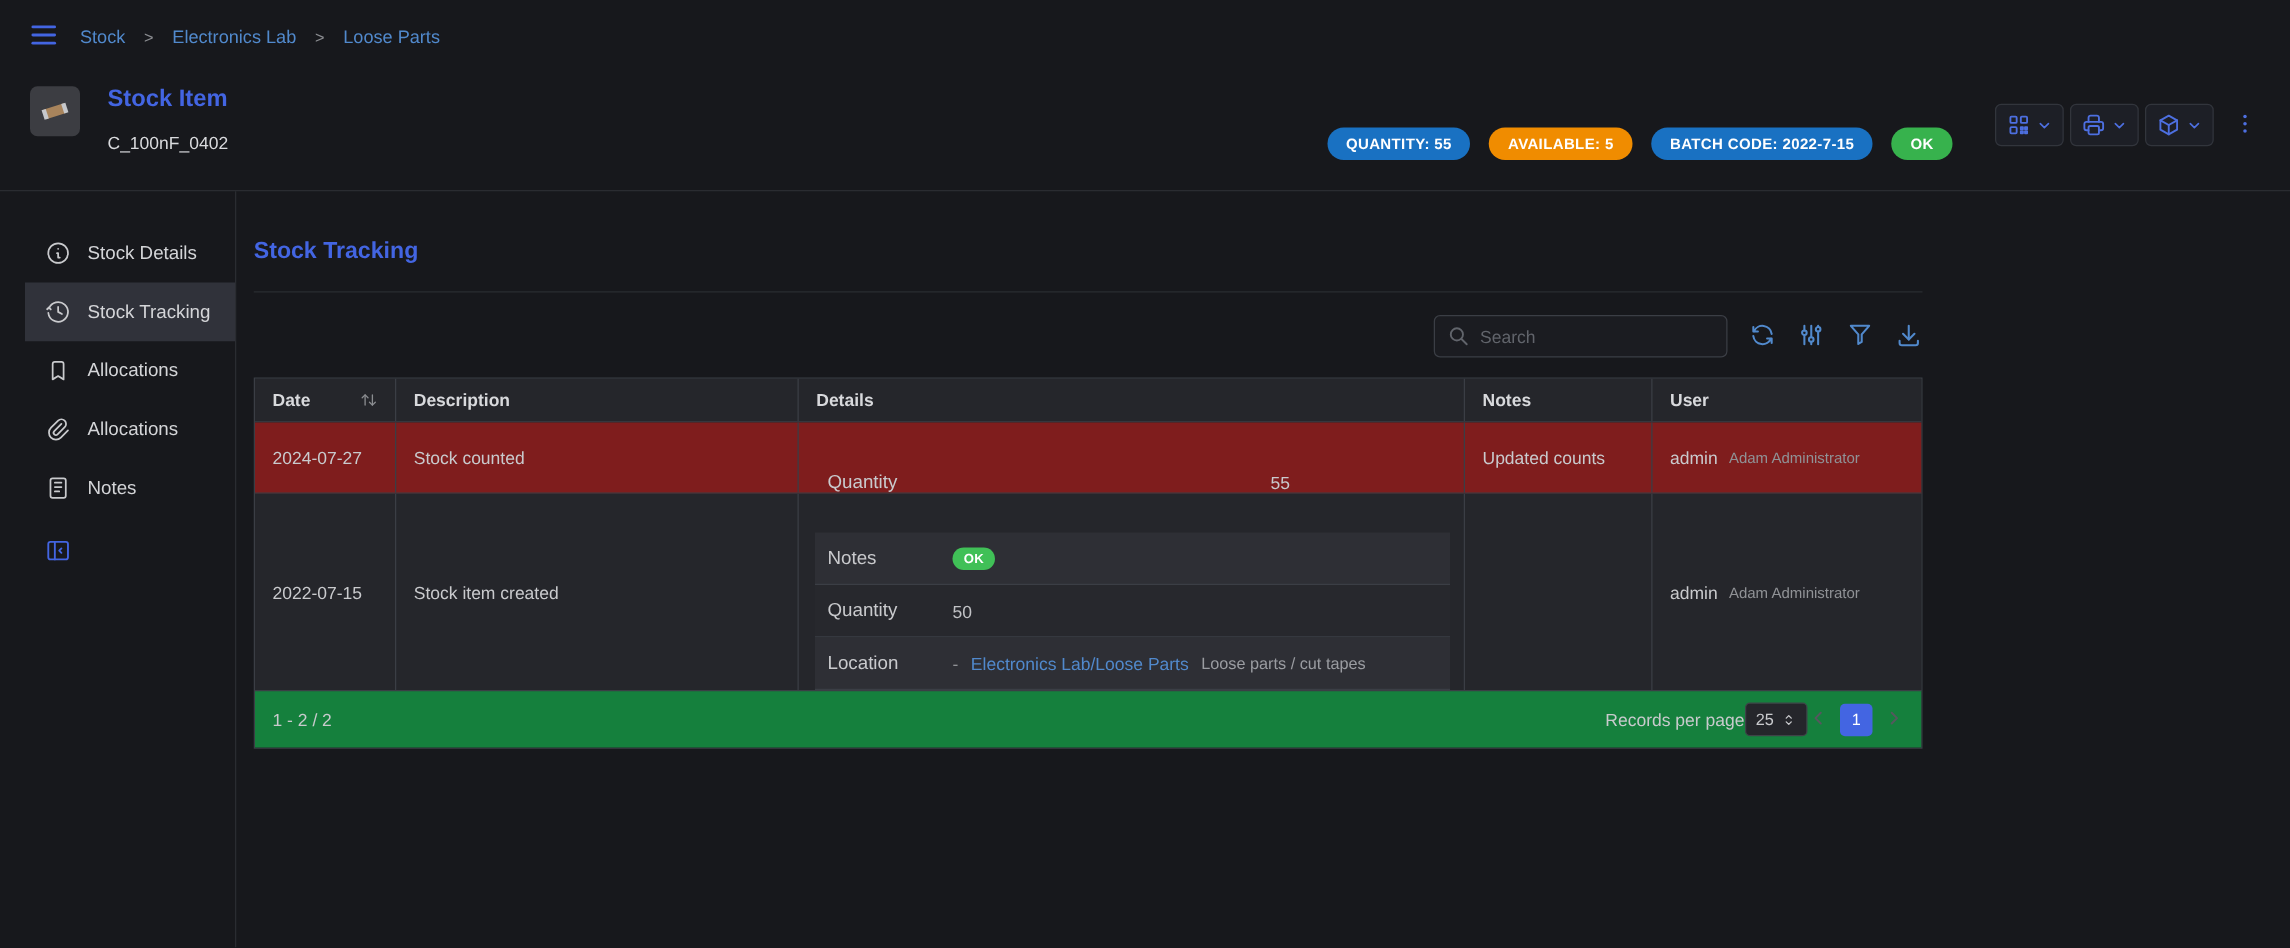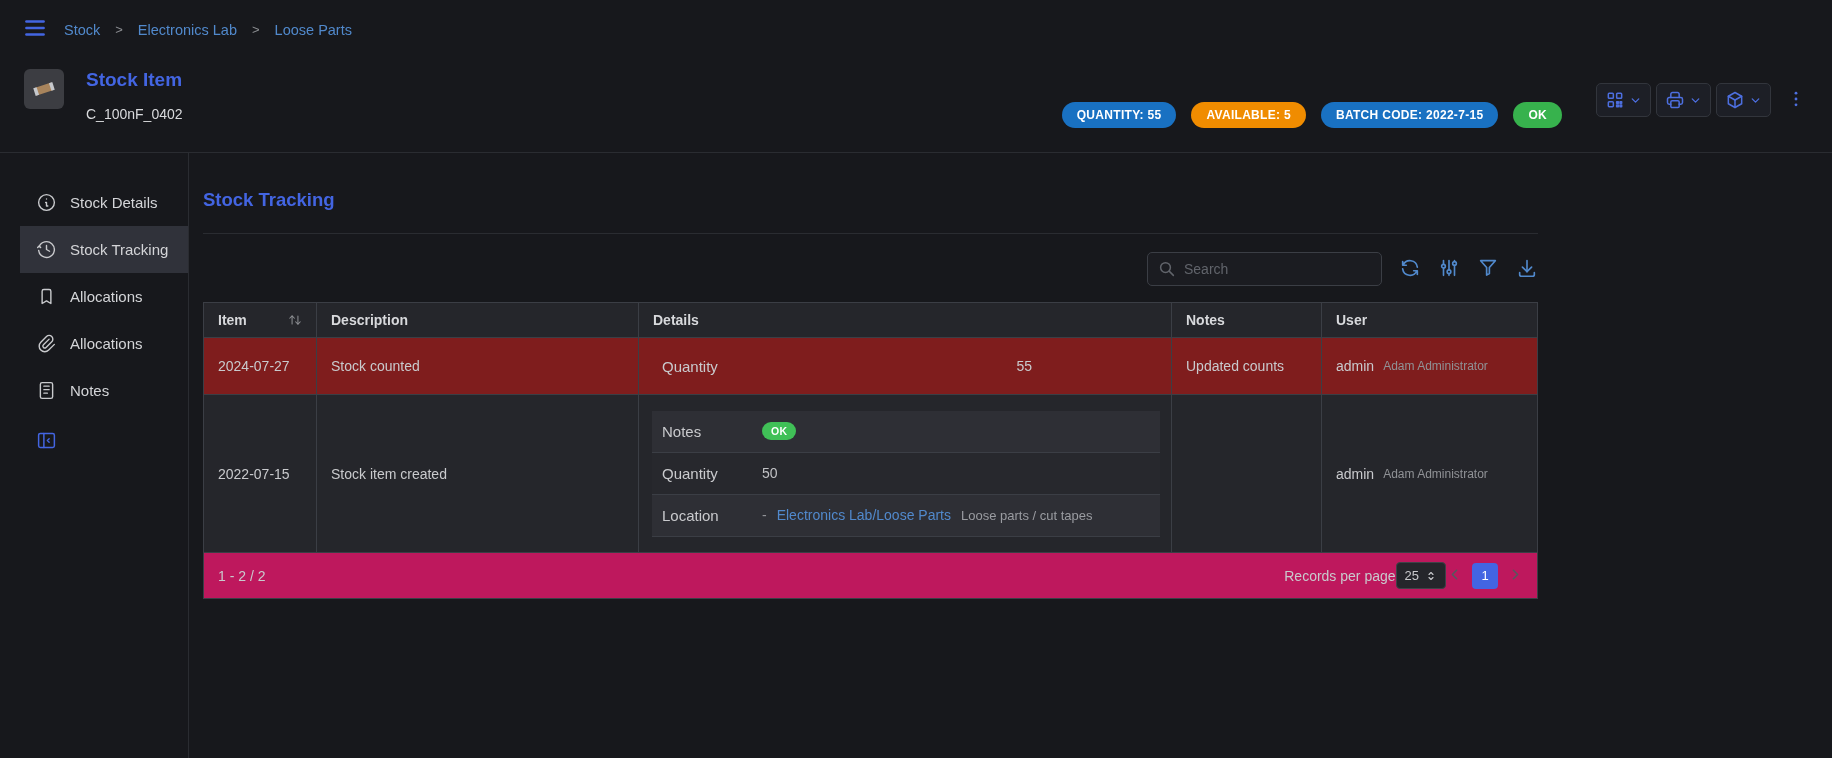--- a/index.html
+++ b/index.html
@@ -78,21 +78,21 @@
   .c-desc   { width:322px; flex:0 0 322px; }
   .c-details{ width:533px; flex:0 0 533px; }
   .c-notes  { width:150px; flex:0 0 150px; }
   .c-user   { width:217px; flex:0 0 217px; }
   .t-head { background:#25262b; height:35px; font-weight:bold; font-size:14px; color:#d8d9dc;
             border-bottom:1px solid #3b3e45; }
   .t-head .t-cell { cursor:pointer; }
   .sort-icon { margin-left:auto; color:#8b8d91; }
   .row-1 { background:#7f1d1d; height:57px; border-bottom:1px solid #3b3e45; font-size:14px; }
   .row-2 { background:#25262b; height:157px; font-size:14px; }
-  .row-1 .c-details, .row-2 .c-details { padding:0; }
+  .row-1 .c-details, .row-2 .c-details { padding:0;align-items:flex-end; }
 
   .detail-line { display:flex; align-items:center; margin-left:23px; width:100%; }
   .detail-label { width:110px; font-size:15px; color:#c9cacd; }
   .detail-num { width:260px; text-align:right; color:#c9cacd; }
 
   .sub-table { width:508px; margin-left:13px; }
   .sub-row { display:flex; align-items:center; height:42px; padding-left:10px;
              border-bottom:1px solid #3b3e45; }
   .sub-row:nth-child(odd)  { background:#2e2f35; }
   .sub-row:nth-child(even) { background:#27282d; }
@@ -103,21 +103,21 @@
   .loc-link { color:#5189cc; font-size:14px; cursor:pointer; }
   .loc-desc { color:#9a9ca1; font-size:13px; margin-left:10px; }
 
   .user-cell { gap:9px; }
   .user-name { font-size:14px; color:#c9cacd; }
   .user-full { font-size:12px; color:#909296; }
   .notes-text { font-size:14px; color:#c9cacd; }
   .date-text, .desc-text { color:#c9cacd; }
 
   
-  .t-footer { display:flex; align-items:center; background:#be185d; height:46px;
+  .t-footer { display:flex; align-items:center; background:#15803d; height:46px;
               padding:0 13px 0 14px; font-size:14px; border-top:1px solid #3b3e45; }
   .range-text { color:#c9cacd; }
   .footer-right { margin-left:auto; display:flex; align-items:center; }
   .rpp-label { color:#c9cacd; }
   .rpp-select { display:flex; align-items:center; gap:6px; border:1px solid #3f4248;
                 border-radius:4px; padding:5px 8px; font-size:13px; color:#c9cacd;
                 background:#25262b; cursor:pointer; }
   .pager { display:flex; align-items:center; gap:9px; }
   .pager-btn { background:none; border:none; color:#55585e; cursor:pointer; padding:0; }
   .page-current { width:26px; height:26px; background:#4365e2; color:#fff; border:none;
@@ -347,21 +347,21 @@
                   <path d="M7 11l5 5l5 -5"></path>
                   <path d="M12 4v12"></path>
                 </svg>
             </span>
           </button>
         </div>
 
         <div class="table">
           <div class="t-row t-head">
             <div class="t-cell c-date">
-              <span>Item</span>
+              <span>Date</span>
               <span class="icon sort-icon">
                 <svg width="14" height="14" viewBox="0 0 24 24" fill="none" stroke="currentColor" stroke-width="1.8" stroke-linecap="round" stroke-linejoin="round">
                     <path d="M3 9l4 -4l4 4"></path>
                     <path d="M7 5v14"></path>
                     <path d="M21 15l-4 4l-4 -4"></path>
                     <path d="M17 19v-14"></path>
                   </svg>
               </span>
             </div>
             <div class="t-cell c-desc">

